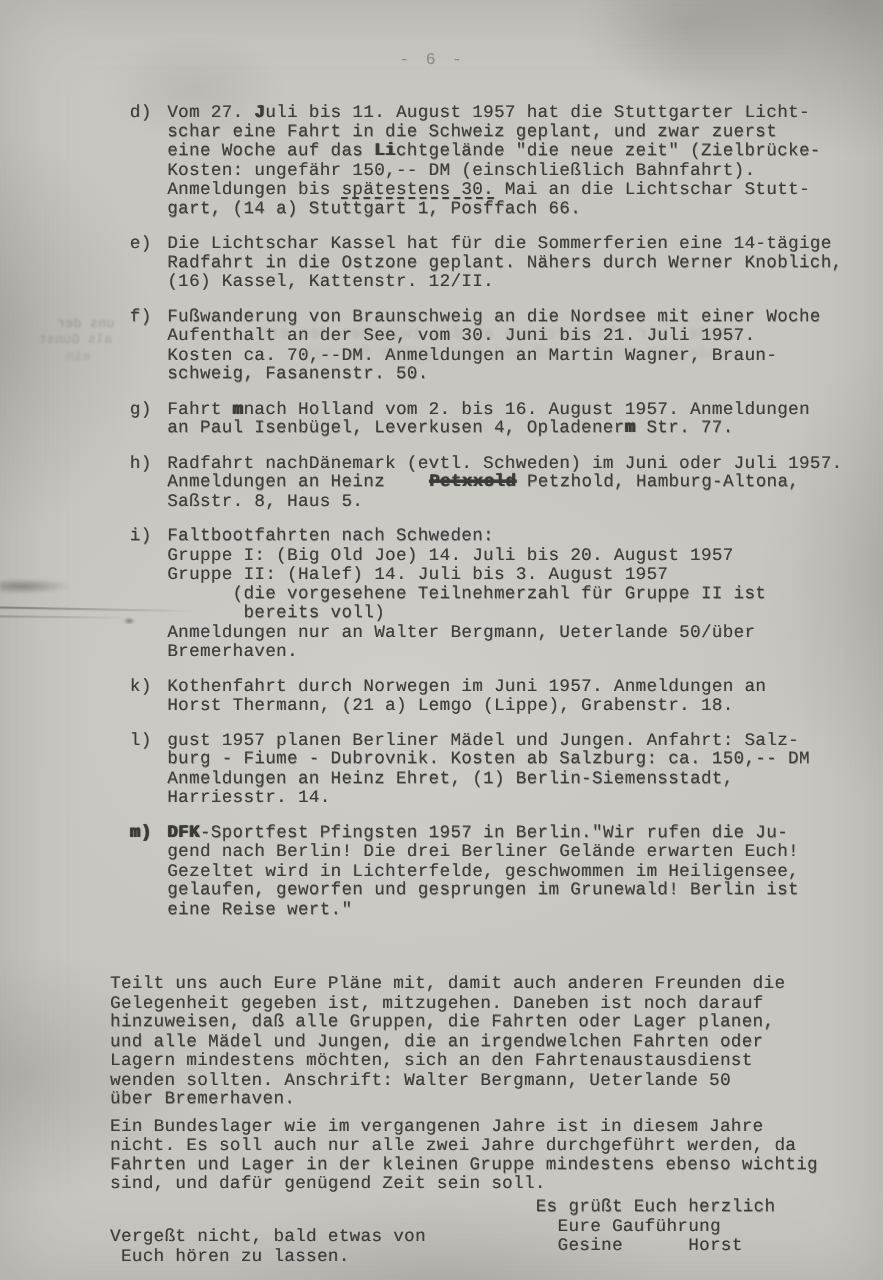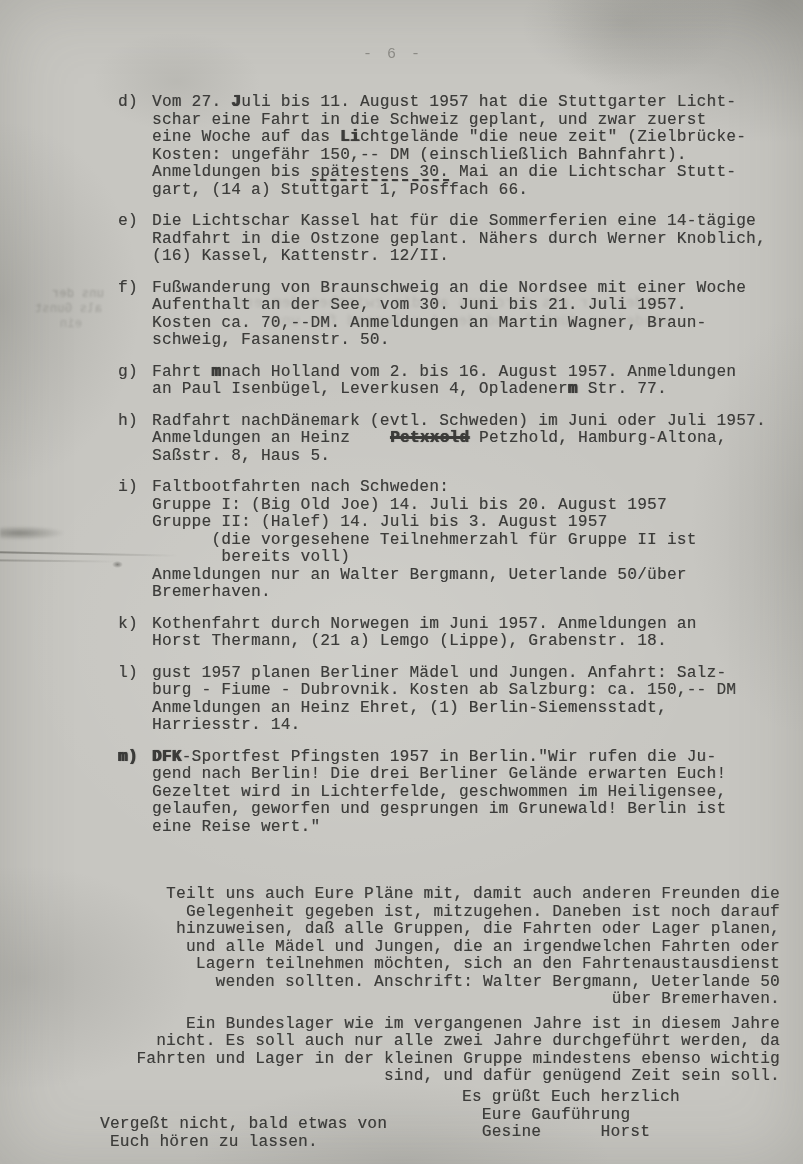--- a/index.html
+++ b/index.html
@@ -31,23 +31,23 @@
     color:#8b8a85;
     font-size:15px;letter-spacing:3px;
     text-shadow:none;
   }
   #sections{position:absolute;left:118px;top:94px;width:660px;}
   .section{position:relative;margin-bottom:14px;}
   .sec-label{position:absolute;left:0;top:0;white-space:pre;}
   .sec-body{margin-left:34px;}
   .line{white-space:pre;}
   #paragraphs{position:absolute;left:100px;top:886px;width:680px;}
-  .paragraph{margin-bottom:7px;text-align:right;}
+  .paragraph{margin-bottom:7px;}
   .closing-left{position:absolute;left:100px;top:1089px;margin-top:27px;}
-  .closing-right{position:absolute;left:462px;top:1089px;}
+  .closing-right{position:absolute;left:487px;top:1089px;}
   .uline{
     text-decoration:underline;
     text-decoration-style:dashed;
     text-decoration-thickness:1.5px;
     text-underline-offset:3px;
   }
   .blot{
     font-weight:bold;
     text-shadow:0.7px 0 0.8px rgba(30,30,28,0.9), -0.4px 0 0.6px rgba(30,30,28,0.7);
   }
@@ -191,21 +191,21 @@
         </div>
       </div>
     </div>
 
   <div id="paragraphs">
       <div class="paragraph">
         <div class="line"><span>Teilt uns auch Eure Pläne mit, damit auch anderen Freunden die</span></div>
         <div class="line"><span>Gelegenheit gegeben ist, mitzugehen. Daneben ist noch darauf</span></div>
         <div class="line"><span>hinzuweisen, daß alle Gruppen, die Fahrten oder Lager planen,</span></div>
         <div class="line"><span>und alle Mädel und Jungen, die an irgendwelchen Fahrten oder</span></div>
-        <div class="line"><span>Lagern teilnehmen möchten, sich an den Fahrtenaustausdienst</span></div>
+        <div class="line"><span>Lagern mindestens möchten, sich an den Fahrtenaustausdienst</span></div>
         <div class="line"><span>wenden sollten. Anschrift: Walter Bergmann, Ueterlande 50</span></div>
         <div class="line"><span>über Bremerhaven.</span></div>
       </div>
       <div class="paragraph">
         <div class="line"><span>Ein Bundeslager wie im vergangenen Jahre ist in diesem Jahre</span></div>
         <div class="line"><span>nicht. Es soll auch nur alle zwei Jahre durchgeführt werden, da</span></div>
         <div class="line"><span>Fahrten und Lager in der kleinen Gruppe mindestens ebenso wichtig</span></div>
         <div class="line"><span>sind, und dafür genügend Zeit sein soll.</span></div>
       </div>
     </div>

